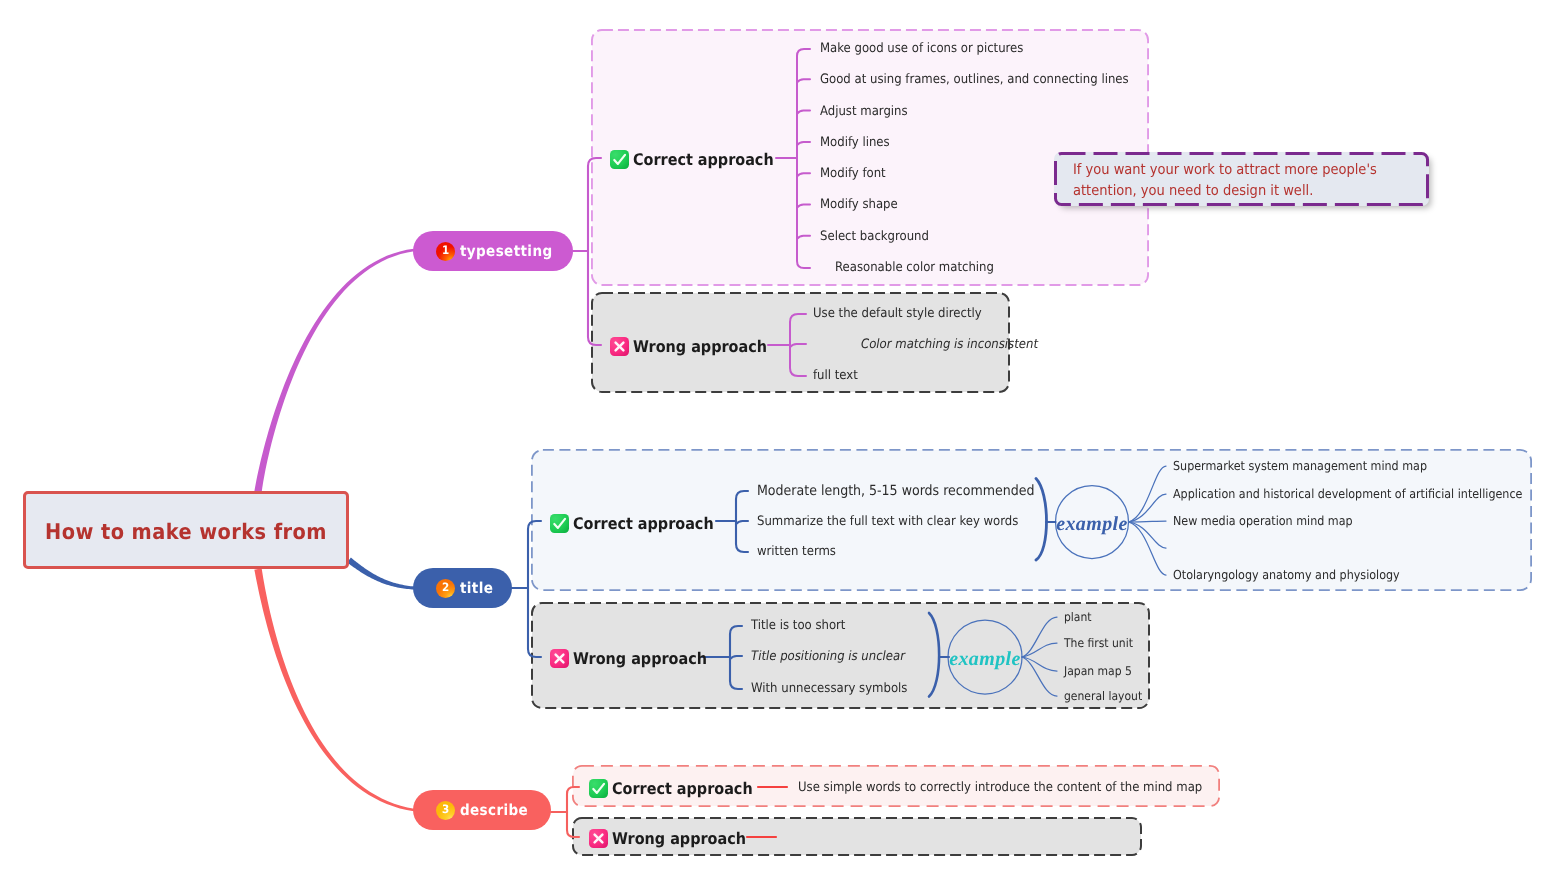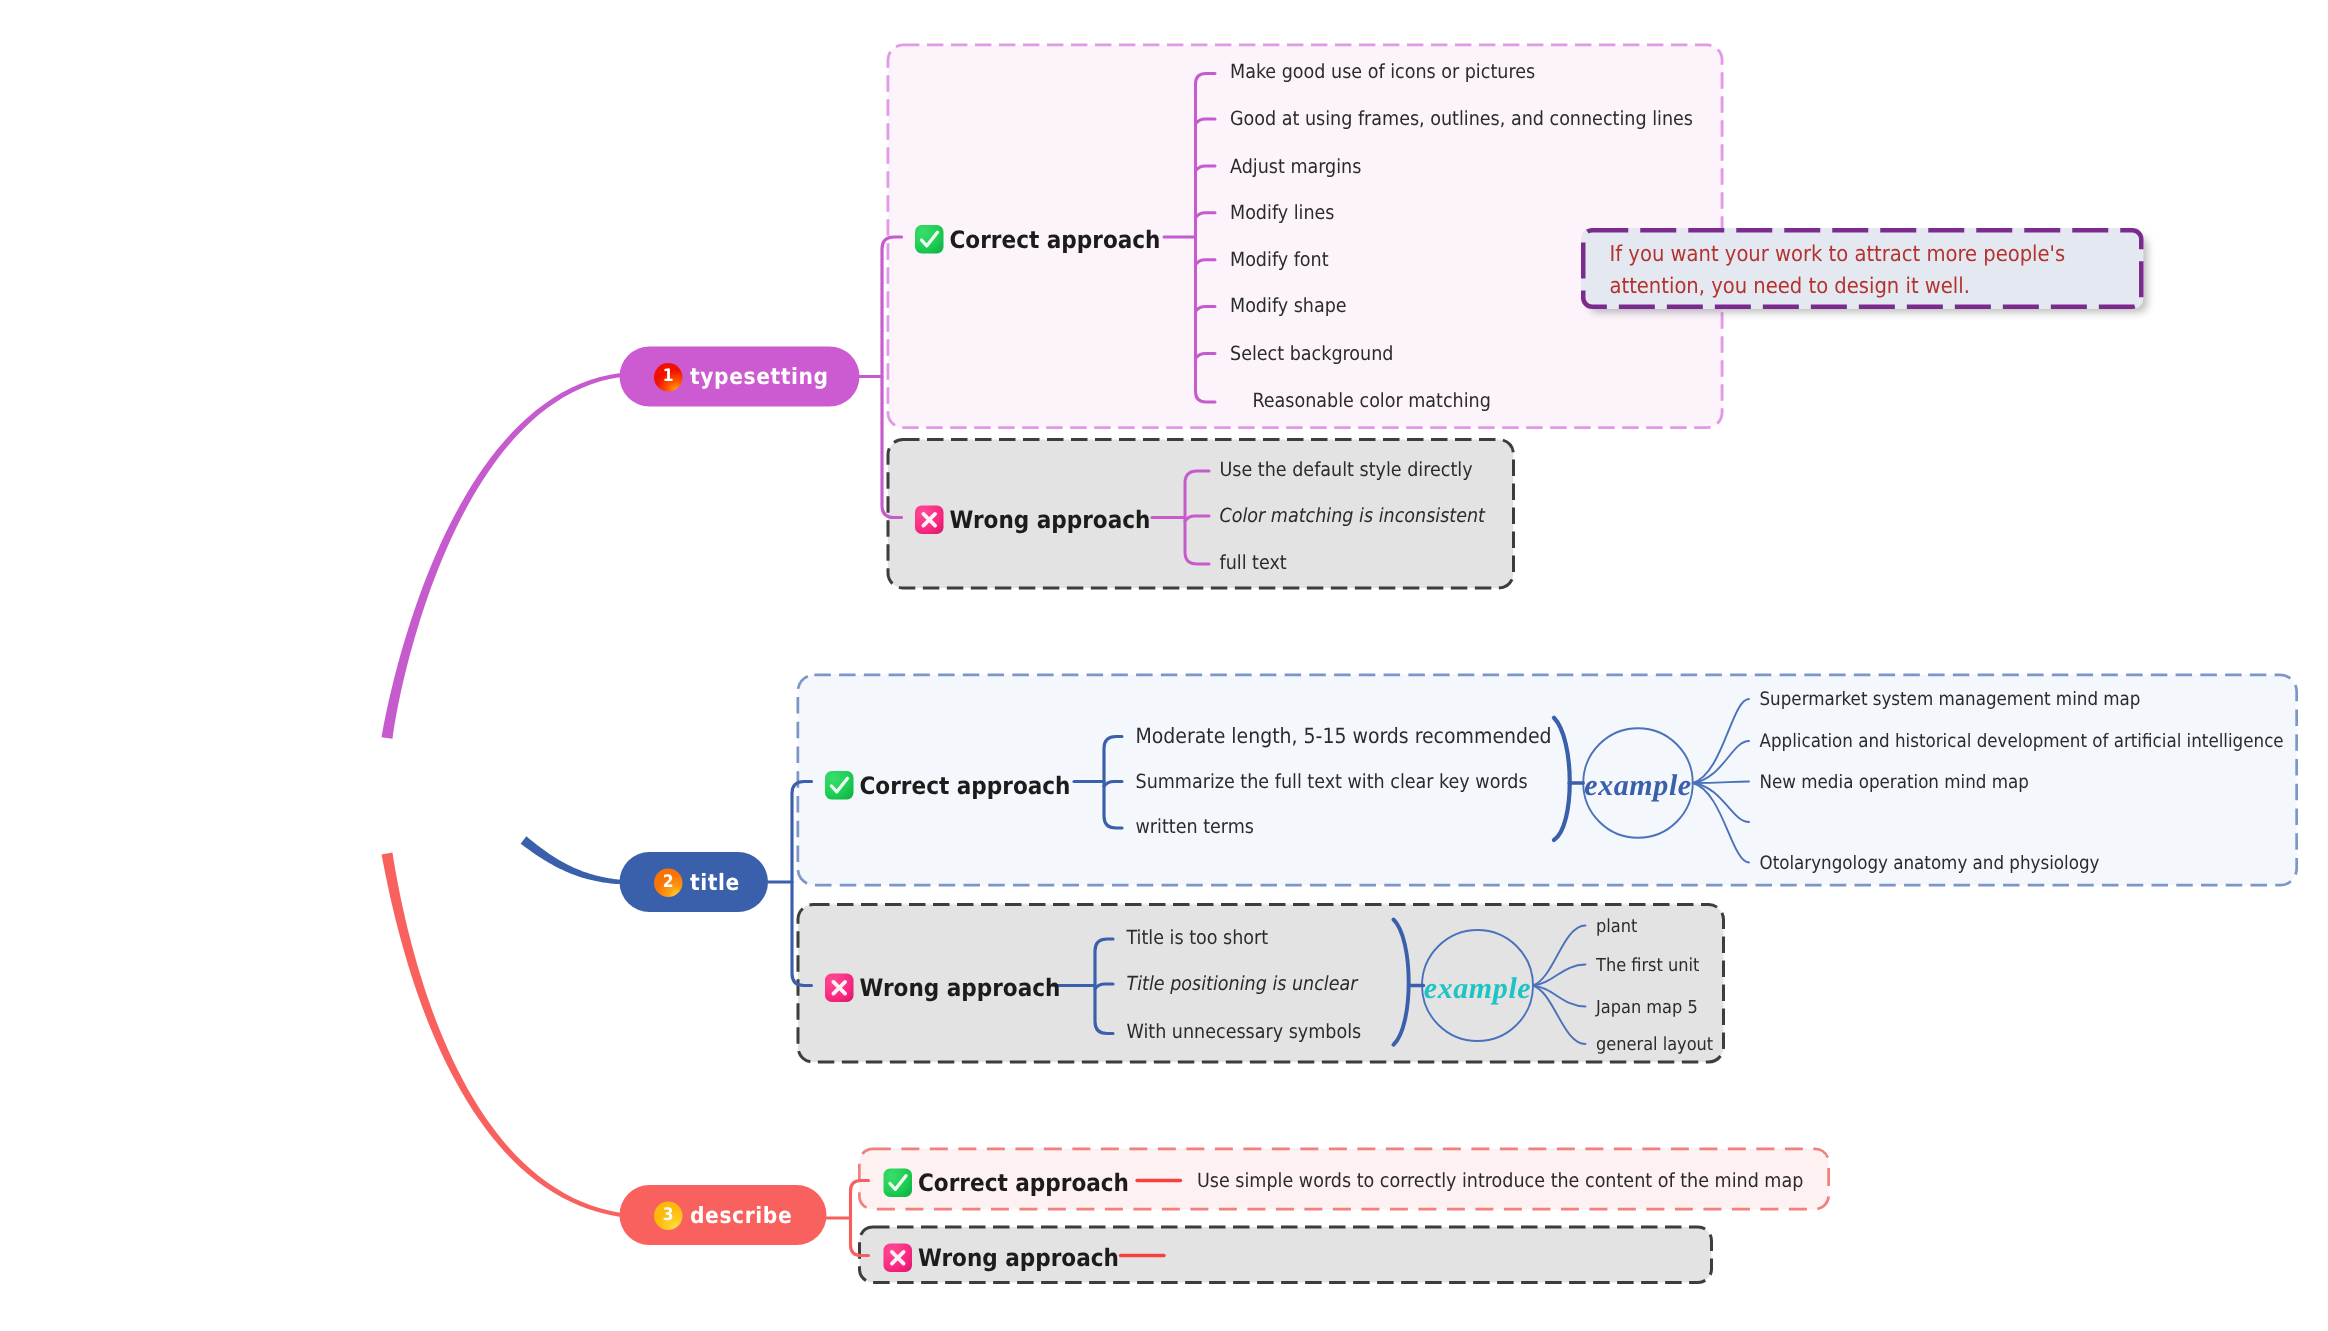--- a/index.html
+++ b/index.html
@@ -1,20 +1,20 @@
 <!DOCTYPE html>
 <html><head>
 <meta charset="utf-8">
 <title>Mind Map</title>
 <style>html,body{margin:0;padding:0;background:#fff;}
 body{width:1552px;height:887px;font-family:"DejaVu Sans Condensed","DejaVu Sans",sans-serif;overflow:hidden;position:relative;-webkit-font-smoothing:antialiased;text-rendering:geometricPrecision;}
 #stage{position:absolute;left:0;top:0;width:1552px;height:887px;background:#fff;}
 svg.wires{position:absolute;left:0;top:0;width:1552px;height:887px;pointer-events:none;overflow:visible;}
 .txt{position:absolute;white-space:nowrap;color:#2b2b2b;font-size:13px;line-height:1;}
-.txt.it{font-style:italic;}
+.txt.it{font-style:italic;margin-left:48px;}
 #root-node{position:absolute;left:23px;top:491px;width:326px;height:78px;border:3px solid #d9534f;border-radius:5px;
   background:#e6e9f1;display:flex;align-items:center;justify-content:center;box-sizing:border-box;}
 #root-node .rt{font-size:21.5px;color:#b5332f;font-weight:bold;letter-spacing:0.45px;position:relative;top:2px;}
 .pill{position:absolute;border-radius:21px;display:flex;align-items:center;height:40px;box-sizing:border-box;}
 .pill .num{width:19px;height:19px;border-radius:50%;display:flex;align-items:center;justify-content:center;
   color:#fff;font-size:11.5px;font-weight:bold;flex:none;line-height:1;}
 .pill .plabel{color:#fff;font-size:15px;font-weight:bold;margin-left:5px;letter-spacing:0.4px;white-space:nowrap;}
 .appr{position:absolute;display:flex;align-items:flex-end;}
 .appr .ic svg{width:19px;height:19px;}
 .appr .ic{width:19px;height:19px;border-radius:4.5px;flex:none;margin-right:4px;display:block;}
@@ -73,20 +73,23 @@
 <path d="M 940 657 L 949 657" stroke="#3b60ab" stroke-width="2.2" fill="none" stroke-linecap="round" stroke-linejoin="round"></path>
 <path d="M 1022 657 C 1036 652.2 1042 617 1057 617" stroke="#4a72bb" stroke-width="1.25" fill="none" stroke-linecap="round" stroke-linejoin="round"></path>
 <path d="M 1022 657 C 1036 655.32 1042 643 1057 643" stroke="#4a72bb" stroke-width="1.25" fill="none" stroke-linecap="round" stroke-linejoin="round"></path>
 <path d="M 1022 657 C 1036 658.68 1042 671 1057 671" stroke="#4a72bb" stroke-width="1.25" fill="none" stroke-linecap="round" stroke-linejoin="round"></path>
 <path d="M 1022 657 C 1036 661.68 1042 696 1057 696" stroke="#4a72bb" stroke-width="1.25" fill="none" stroke-linecap="round" stroke-linejoin="round"></path>
 <path d="M 579.0 787.0 L 574.0 787.0 Q 567.0 787.0 567.0 794.0 L 567.0 830.0 Q 567.0 837.0 574.0 837.0 L 579.0 837.0" stroke="#f5605e" stroke-width="2.1" fill="none" stroke-linecap="round" stroke-linejoin="round"></path>
 <path d="M 551 812 L 567 812" stroke="#f5605e" stroke-width="2.1" fill="none" stroke-linecap="round" stroke-linejoin="round"></path>
 <path d="M 758 787 L 787 787" stroke="#f5413f" stroke-width="2.2" fill="none" stroke-linecap="round" stroke-linejoin="round"></path>
 <path d="M 747 837 L 776 837" stroke="#f5413f" stroke-width="2.2" fill="none" stroke-linecap="round" stroke-linejoin="round"></path>
     </svg>
+<div id="root-node">
+      <span class="rt">How to make works from</span>
+    </div>
 <div class="pill" id="pill-typesetting" style="left:413px;top:231px;width:160px;background:#cc5ad1;padding-left:23px;">
  <span class="num" style="background:radial-gradient(circle at 78% 95%, #ffa800 0%, #ff5c00 22%, #f01000 58%);">
         <span>1</span>
       </span>
  <span class="plabel">typesetting</span>
     </div>
 <div class="pill" id="pill-title" style="left:413px;top:568px;width:99px;background:#3b60ab;padding-left:23px;">
  <span class="num" style="background:radial-gradient(circle at 78% 95%, #ffd23a 0%, #ffa012 22%, #f97306 58%);">
         <span>2</span>
       </span>

